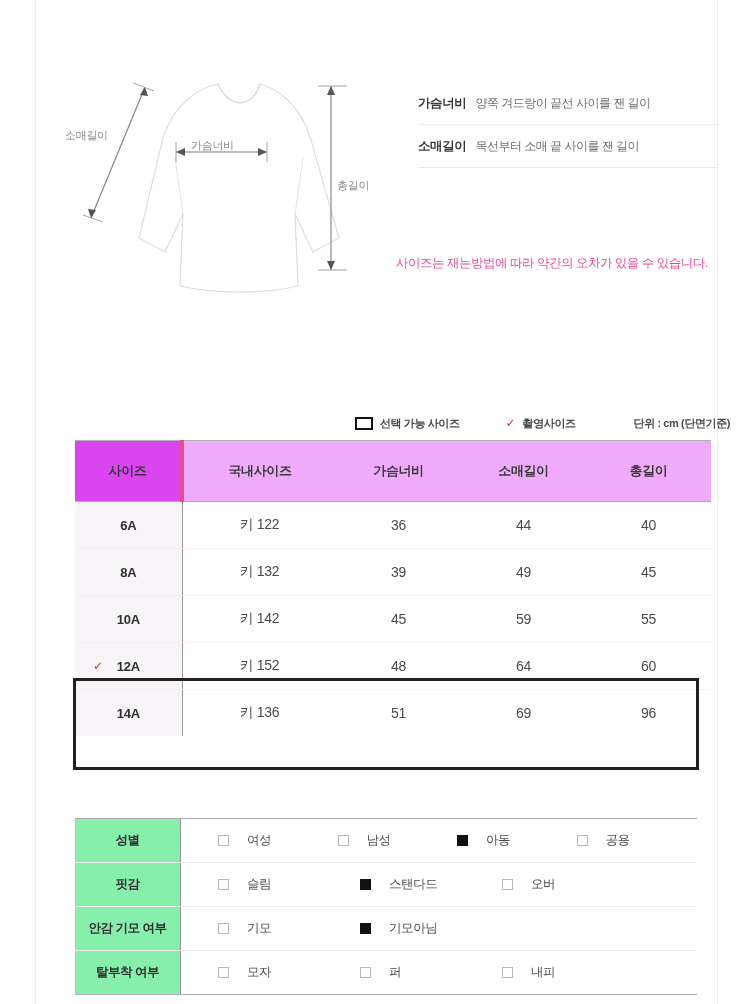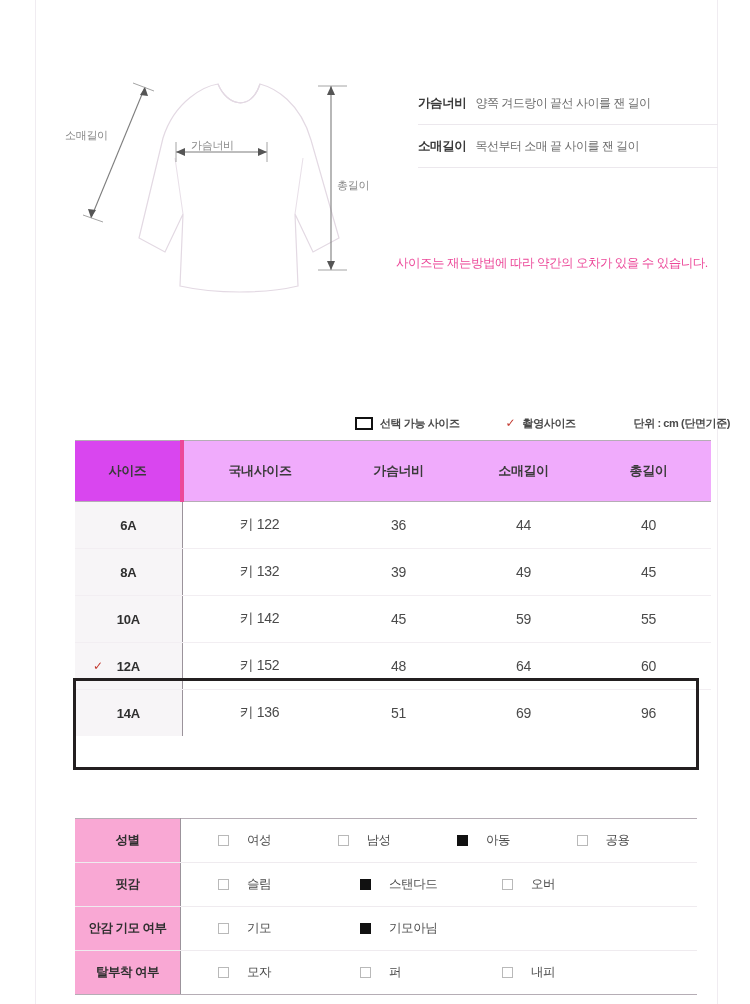--- a/index.html
+++ b/index.html
@@ -224,21 +224,21 @@
   }
   table.attr-table td {
     border-bottom: 1px solid #efebef;
     vertical-align: middle;
   }
   table.attr-table tr:last-child td {
     border-bottom: 1px solid #b5adb5;
   }
   td.attr-label {
     width: 103px;
-    background: #f9a8d4;
+    background: #86efac;
     border-right: 1px solid #9b939b;
     text-align: center;
     font-size: 12.5px;
     font-weight: bold;
     color: #2f2f2f;
     letter-spacing: -0.5px;
     white-space: nowrap;
   }
   td.attr-options {
     background: #ffffff;

